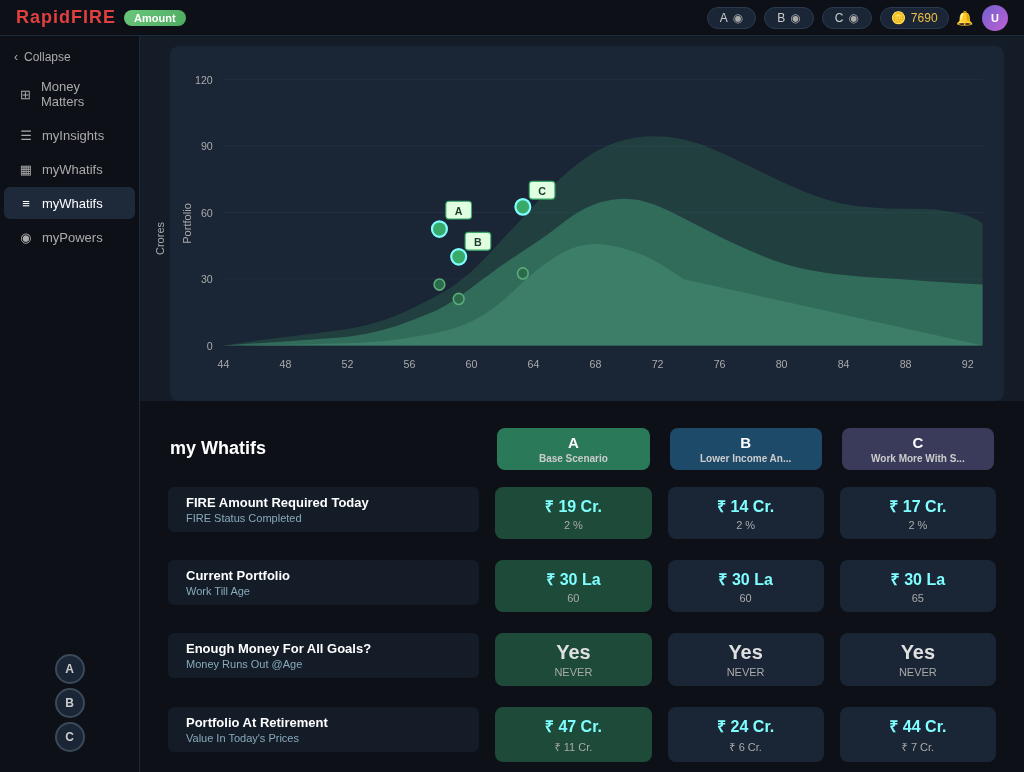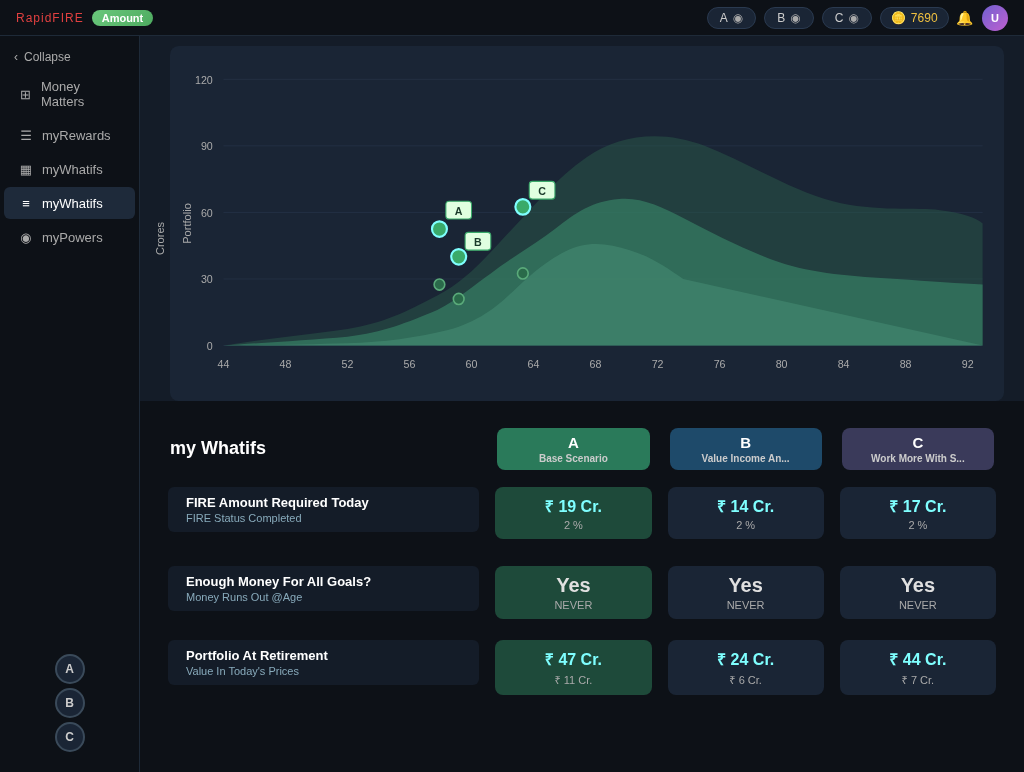--- a/index.html
+++ b/index.html
@@ -24,22 +24,22 @@
       justify-content: space-between;
       border-bottom: 1px solid #1e2a38;
       flex-shrink: 0;
     }
     .header-left {
       display: flex;
       align-items: center;
       gap: 8px;
     }
     .logo-text {
-      font-size: 12px;
-      font-weight: 400;
+      font-size: 18px;
+      font-weight: 700;
       color: #e04040;
       letter-spacing: 1px;
     }
     .summit-badge {
       background: linear-gradient(135deg, #6ac87c, #4eab60);
       border-radius: 12px;
       padding: 2px 10px;
       font-size: 11px;
       color: #fff;
       font-weight: 600;
@@ -276,21 +276,21 @@
     <div class="collapse-btn">
       <span>‹</span>
       <span>Collapse</span>
     </div>
     <div class="nav-item">
       <span class="nav-icon">⊞</span>
       <span>Money Matters</span>
     </div>
     <div class="nav-item">
       <span class="nav-icon">☰</span>
-      <span>myRewards</span>
+      <span>myInsights</span>
     </div>
     <div class="nav-item">
       <span class="nav-icon">▦</span>
       <span>myWhatifs</span>
     </div>
     <div class="nav-item active">
       <span class="nav-icon">≡</span>
       <span>myWhatifs</span>
     </div>
     <div class="nav-item">
@@ -375,21 +375,21 @@
             <th style="width:38%; font-size:18px; padding-bottom:10px;">my Whatifs</th>
             <th style="width:20%;">
               <div class="scenario-header a">
                 <span class="sc-letter">A</span>
                 <span class="sc-name">Base Scenario</span>
               </div>
             </th>
             <th style="width:20%;">
               <div class="scenario-header b">
                 <span class="sc-letter">B</span>
-                <span class="sc-name">Value Income An...</span>
+                <span class="sc-name">Lower Income An...</span>
               </div>
             </th>
             <th style="width:20%;">
               <div class="scenario-header c">
                 <span class="sc-letter">C</span>
                 <span class="sc-name">Work More With S...</span>
               </div>
             </th>
           </tr>
         </thead>
@@ -414,20 +414,46 @@
     </div>
               </td>
               <td>
                 <div class="cell-value ">
       <div class="main-val">₹ 17 Cr.</div>
       <div class="sub-val">2 %</div>
     </div>
               </td>
             </tr>
             <tr class="table-divider"></tr>
+            <tr class="data-row">
+              <td>
+                <div class="row-label">
+    <div class="row-label-title">Current Portfolio</div>
+    <div class="row-label-sub">Work Till Age</div>
+  </div>
+              </td>
+              <td>
+                <div class="cell-value highlight-a">
+      <div class="main-val">₹ 30 La</div>
+      <div class="sub-val">60</div>
+    </div>
+              </td>
+              <td>
+                <div class="cell-value ">
+      <div class="main-val">₹ 30 La</div>
+      <div class="sub-val">60</div>
+    </div>
+              </td>
+              <td>
+                <div class="cell-value ">
+      <div class="main-val">₹ 30 La</div>
+      <div class="sub-val">65</div>
+    </div>
+              </td>
+            </tr>
             <tr class="table-divider"></tr>
             <tr class="data-row">
               <td>
                 <div class="row-label">
     <div class="row-label-title">Enough Money For All Goals?</div>
     <div class="row-label-sub">Money Runs Out @Age</div>
   </div>
               </td>
               <td>
                 <div class="cell-value highlight-a">

